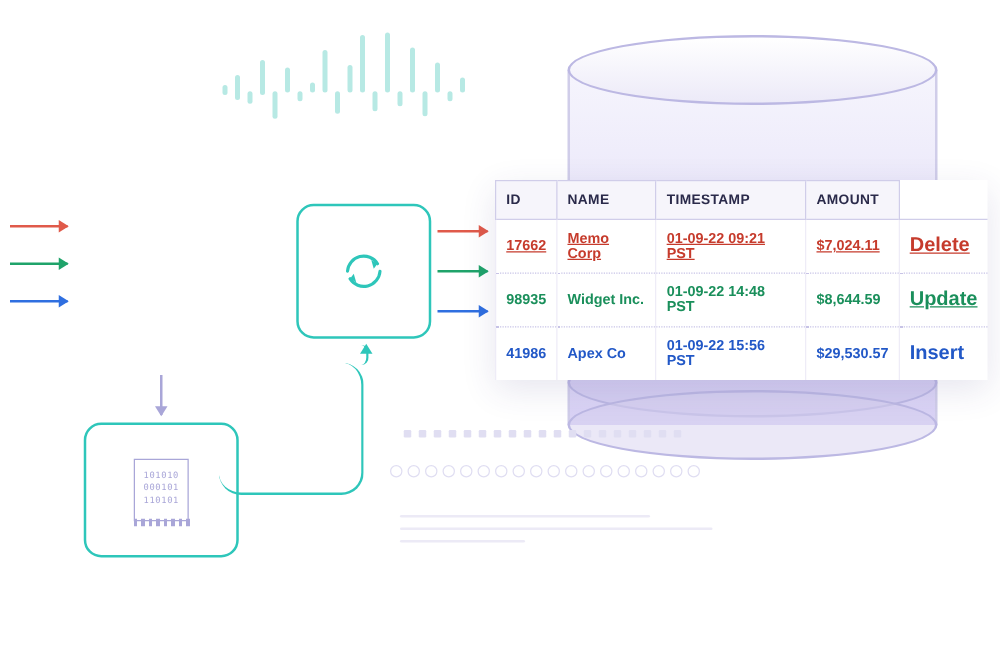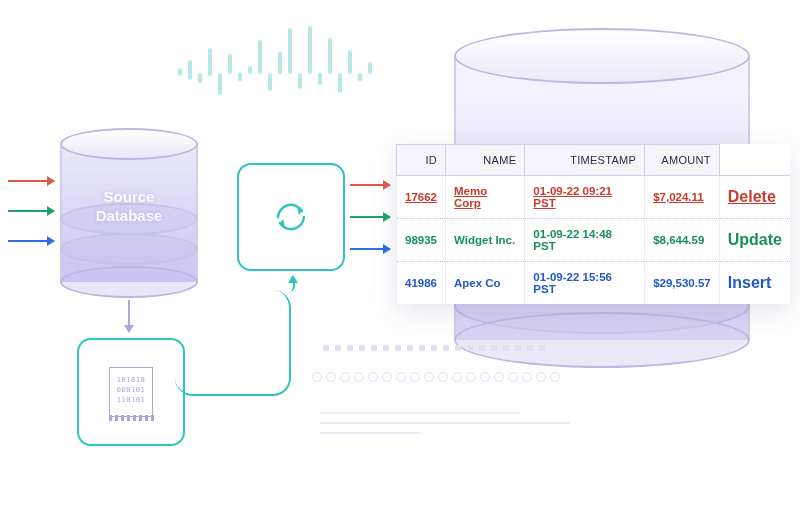--- a/index.html
+++ b/index.html
@@ -24,21 +24,21 @@
   .target-db .r1 { top: 210px; background: rgba(200,195,235,0.35); }
   .target-db .bot { top: 250px; background: rgba(200,195,235,0.35); }
   .target-db .bot2 { bottom:0; background: rgba(215,210,240,0.5); }
   .target-db .label { position:absolute; bottom:55px; left:0; right:0; text-align:center; color:#8e86c8; font-weight:600; font-size:17px; }
 
   
   .processor { position:absolute; left:237px; top:163px; width:108px; height:108px; border:2.5px solid #2ec6ba; border-radius:14px; background:#fff; }
   .processor svg { position:absolute; left:50%; top:50%; transform:translate(-50%,-50%); }
 
   
-  .binlog { position:absolute; left:77px; top:338px; width:108px; height:108px; border:2.5px solid #2ec6ba; border-radius:14px; background:#fff; }
+  .binlog { position:absolute; left:67px; top:338px; width:124px; height:108px; border:2.5px solid #2ec6ba; border-radius:14px; background:#fff; }
   .binlog .receipt { position:absolute; left:50%; top:50%; transform:translate(-50%,-50%); width:44px; height:50px; border:1.5px solid #a9a6d8; }
   .binlog .receipt::after { content:""; position:absolute; left:-1.5px; right:-1.5px; bottom:-5px; height:6px; background: repeating-linear-gradient(90deg,#a9a6d8 0 3px, transparent 3px 6px); }
   .binlog .receipt .bits { font-size:7px; color:#a9a6d8; text-align:center; line-height:1.4; padding-top:8px; font-family:monospace; letter-spacing:0.5px; }
 
   
   .arrow-line { position:absolute; height:2px; }
   .arrow-line::after { content:""; position:absolute; right:-1px; top:-4px; border-left:8px solid currentColor; border-top:5px solid transparent; border-bottom:5px solid transparent; }
   .a-red { color:#e05a4a; background:#e05a4a; }
   .a-green { color:#1fa36a; background:#1fa36a; }
   .a-blue { color:#2f6fe0; background:#2f6fe0; }
@@ -47,21 +47,21 @@
   .arrow-v { position:absolute; width:2px; background:#a9a6d8; }
   .arrow-v::after { content:""; position:absolute; left:-4px; bottom:-1px; border-top:8px solid #a9a6d8; border-left:5px solid transparent; border-right:5px solid transparent; }
 
   
   .pipe { position:absolute; border:2px solid #2ec6ba; border-radius:18px; }
   .pipe-up::after { content:""; position:absolute; right:-5px; top:-1px; border-bottom:8px solid #2ec6ba; border-left:5px solid transparent; border-right:5px solid transparent; }
 
   
   .table-wrap { position:absolute; left:396px; top:144px; width:394px; background:#fff; box-shadow:0 8px 26px rgba(60,50,120,0.12); font-size:11.5px; }
   .table-wrap table { width:100%; border-collapse:collapse; }
-  .table-wrap th { text-align:right; font-weight:400; color:#2a2a4a; padding:9px 8px; border-top:1px solid #d0cde9; border-left:1px solid #d0cde9; background:#f6f5fb; font-size:11px; letter-spacing:0.3px; }
+  .table-wrap th { text-align:left; font-weight:700; color:#2a2a4a; padding:9px 8px; border-top:1px solid #d0cde9; border-left:1px solid #d0cde9; background:#f6f5fb; font-size:11px; letter-spacing:0.3px; }
   .table-wrap td { padding:9px 8px; border-top:1px dotted #c7c3e6; border-left:1px solid #eeecf7; font-weight:600; }
   .table-wrap tbody tr:first-child td { border-top:1px solid #d0cde9;text-decoration:underline; }
   .action-col { width:52px; font-weight:600; padding:9px 6px; border-top:1px dotted #c7c3e6; font-size:16px; }
   .c-del { color:#c63b2c; } .c-upd { color:#1a8f5b; } .c-ins { color:#2258c7; }
 
   
   .arrow-out { position:absolute; height:2px; }
   .arrow-out::after { content:""; position:absolute; right:-1px; top:-4px; border-left:8px solid currentColor; border-top:5px solid transparent; border-bottom:5px solid transparent; }
 
   
@@ -97,30 +97,20 @@
     <div class="bar" style="left:120px;top:55px; height:16px"></div>
     <div class="bar" style="left:130px;top:8px;  height:48px"></div>
     <div class="bar" style="left:140px;top:55px; height:12px"></div>
     <div class="bar" style="left:150px;top:20px; height:36px"></div>
     <div class="bar" style="left:160px;top:55px; height:20px"></div>
     <div class="bar" style="left:170px;top:32px; height:24px"></div>
     <div class="bar" style="left:180px;top:55px; height:8px"></div>
     <div class="bar" style="left:190px;top:44px; height:12px"></div>
   </div>
 
-  <div class="source-db">
-    <div class="body"></div>
-    <div class="ring r1"></div>
-    <div class="ring r2"></div>
-    <div class="ring bot"></div>
-    <div class="ring top"></div>
-    <div class="label">
-      <span>Source</span><br><span>Database</span>
-    </div>
-  </div>
 
   <div class="arrow-line a-red" style="left:8px; top:180px; width:46px"></div>
   <div class="arrow-line a-green" style="left:8px; top:210px; width:46px"></div>
   <div class="arrow-line a-blue" style="left:8px; top:240px; width:46px"></div>
 
   <div class="arrow-v" style="left:128px; top:300px; height:32px"></div>
 
   <div class="binlog">
     <div class="receipt">
       <div class="bits">
@@ -172,21 +162,21 @@
             <td class="c-del">Memo Corp</td>
             <td class="c-del">01-09-22 09:21 PST</td>
             <td class="c-del" style="border-right: 1px solid rgb(238, 236, 247);">$7,024.11</td>
             <td class="action-col c-del" style="border-left: none; background: transparent;">Delete</td>
           </tr>
           <tr class="c-upd">
             <td class="c-upd">98935</td>
             <td class="c-upd">Widget Inc.</td>
             <td class="c-upd">01-09-22 14:48 PST</td>
             <td class="c-upd" style="border-right: 1px solid rgb(238, 236, 247);">$8,644.59</td>
-            <td class="action-col c-upd" style="border-left: none; background: transparent;">Update</td>
+            <td class="action-col c-upd" style="border-left: none; background: transparent; text-decoration: underline;">Update</td>
           </tr>
           <tr class="c-ins">
             <td class="c-ins">41986</td>
             <td class="c-ins">Apex Co</td>
             <td class="c-ins">01-09-22 15:56 PST</td>
             <td class="c-ins" style="border-right: 1px solid rgb(238, 236, 247);">$29,530.57</td>
             <td class="action-col c-ins" style="border-left: none; background: transparent;">Insert</td>
           </tr>
         </tbody>
     </table>

